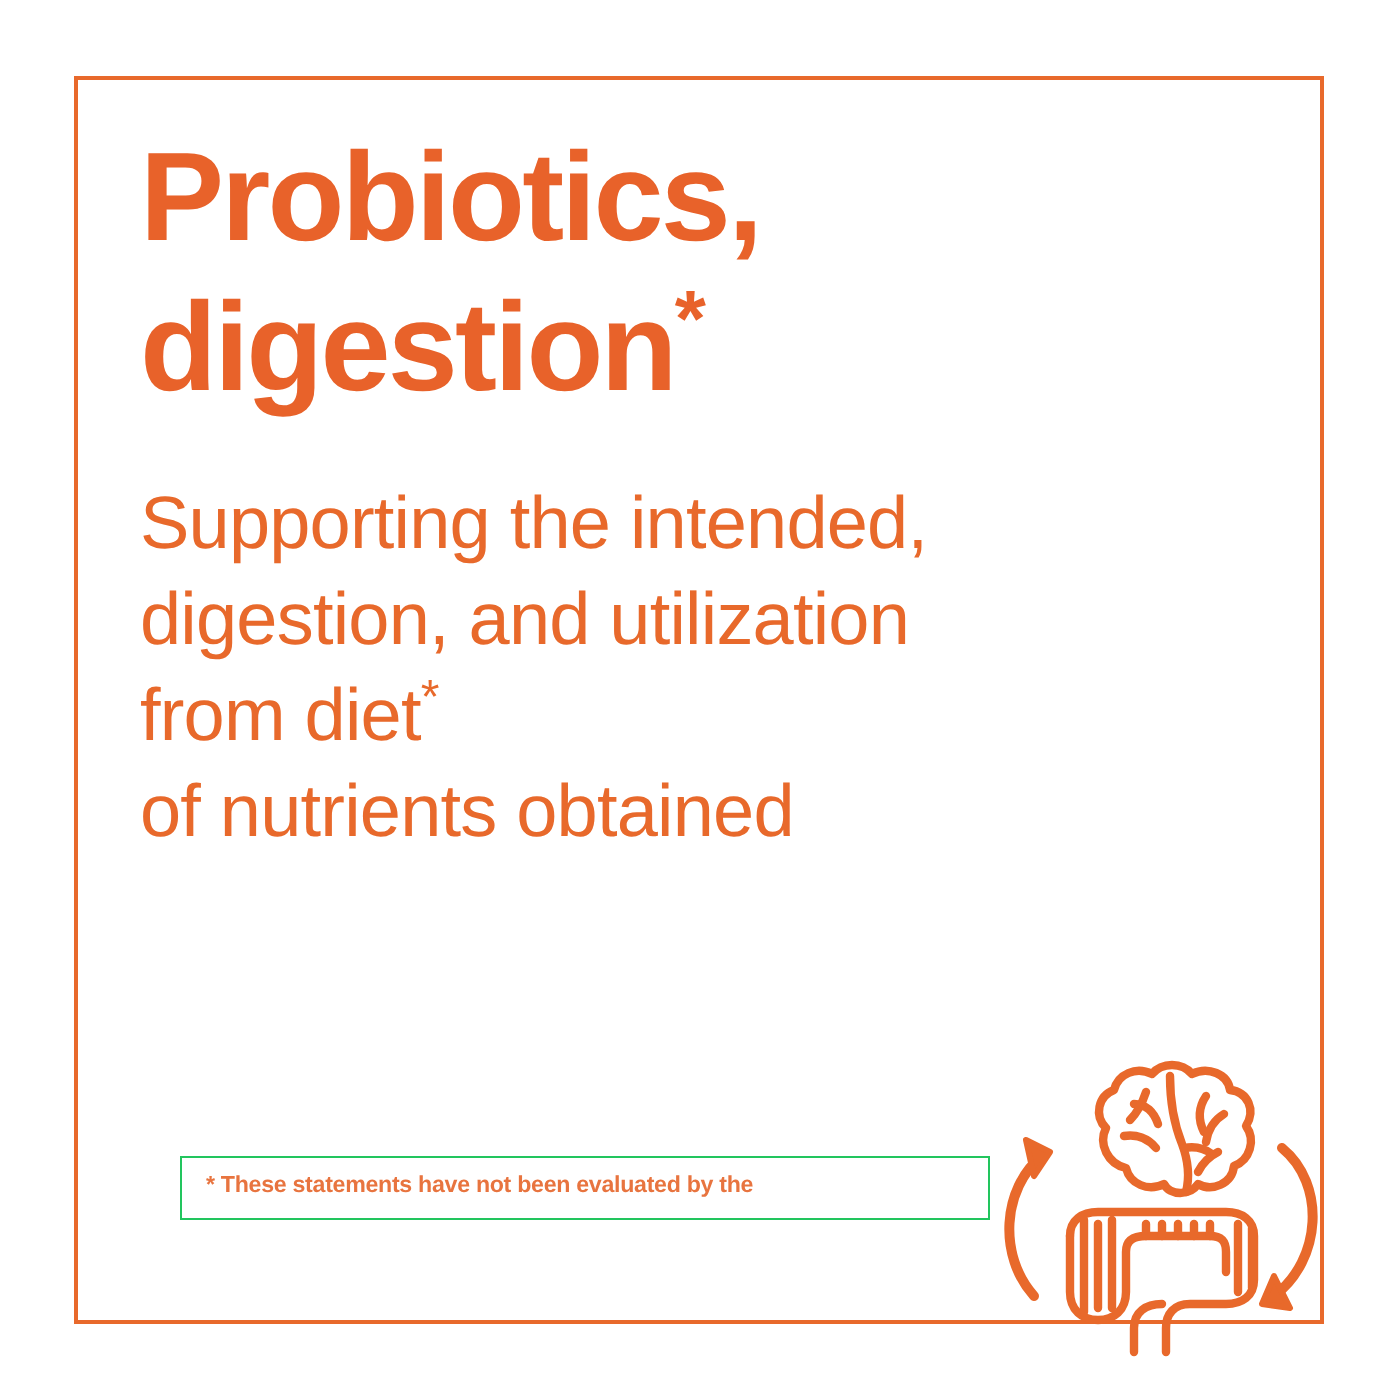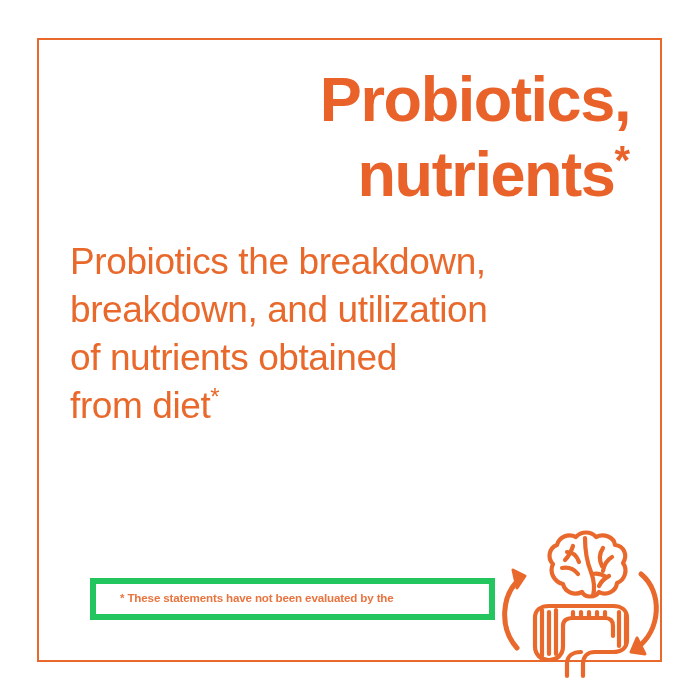--- a/index.html
+++ b/index.html
@@ -42,21 +42,20 @@
     color: #E8622A;
     font-family: "Liberation Sans", sans-serif;
     font-weight: 700;
     font-size: 63px;
     line-height: 75px;
     letter-spacing: -1.4px;
     white-space: pre;
   }
   .heading .line {
     display: block;
-    text-align: right;
   }
   .heading .ast {
     font-size: 40px;
     vertical-align: super;
     line-height: 0;
     letter-spacing: 0;
   }
   
   .subtitle {
     margin: 0;
@@ -77,22 +76,22 @@
     vertical-align: super;
     line-height: 0;
   }
   
   .disclaimer {
     position: absolute;
     left: 20px;
     top: 516px;
     width: 405px;
     box-sizing: border-box;
-    border: 6px solid #22c55e;
-    padding: 6px 8px 7px 24px;
+    border: 1px solid #22c55e;
+    padding: 6px 8px 7px 12px;
     color: #E8743F;
     font-family: "Liberation Sans", sans-serif;
     font-weight: 700;
     font-size: 11.6px;
     line-height: 16.5px;
     letter-spacing: -0.15px;
   }
   .disclaimer .line {
     display: block;
     white-space: pre;
@@ -113,23 +112,23 @@
 </style>
 </head>
 <body>
 
 <div class="canvas">
 
   <div class="frame"></div>
 
   <div class="content">
 
-    <h1 class="heading"><span class="line">Probiotics,</span><span class="line"><span>nutrients</span><span class="ast">*</span></span></h1>
+    <h1 class="heading"><span class="line">Probiotics,</span><span class="line"><span>digestion</span><span class="ast">*</span></span></h1>
 
-    <p class="subtitle"><span class="line">Probiotics the breakdown,</span><span class="line">breakdown, and utilization</span><span class="line">of nutrients obtained</span><span class="line"><span>from diet</span><span class="ast">*</span></span></p>
+    <p class="subtitle"><span class="line">Supporting the intended,</span><span class="line">digestion, and utilization</span><span class="line"><span>from diet</span><span class="ast">*</span></span><span class="line">of nutrients obtained</span></p>
 
     <div class="disclaimer">
       <span class="line">* These statements have not been evaluated by the</span>
     </div>
 
     <div class="icon-wrap">
       <svg viewBox="0 0 180 160" xmlns="http://www.w3.org/2000/svg" fill="none" stroke="#E8692B" stroke-width="4.2" stroke-linecap="round" stroke-linejoin="round">
 
         <g>
           <path d="M22 126 C 4 106, 6 72, 26 56" stroke-width="5"></path>

